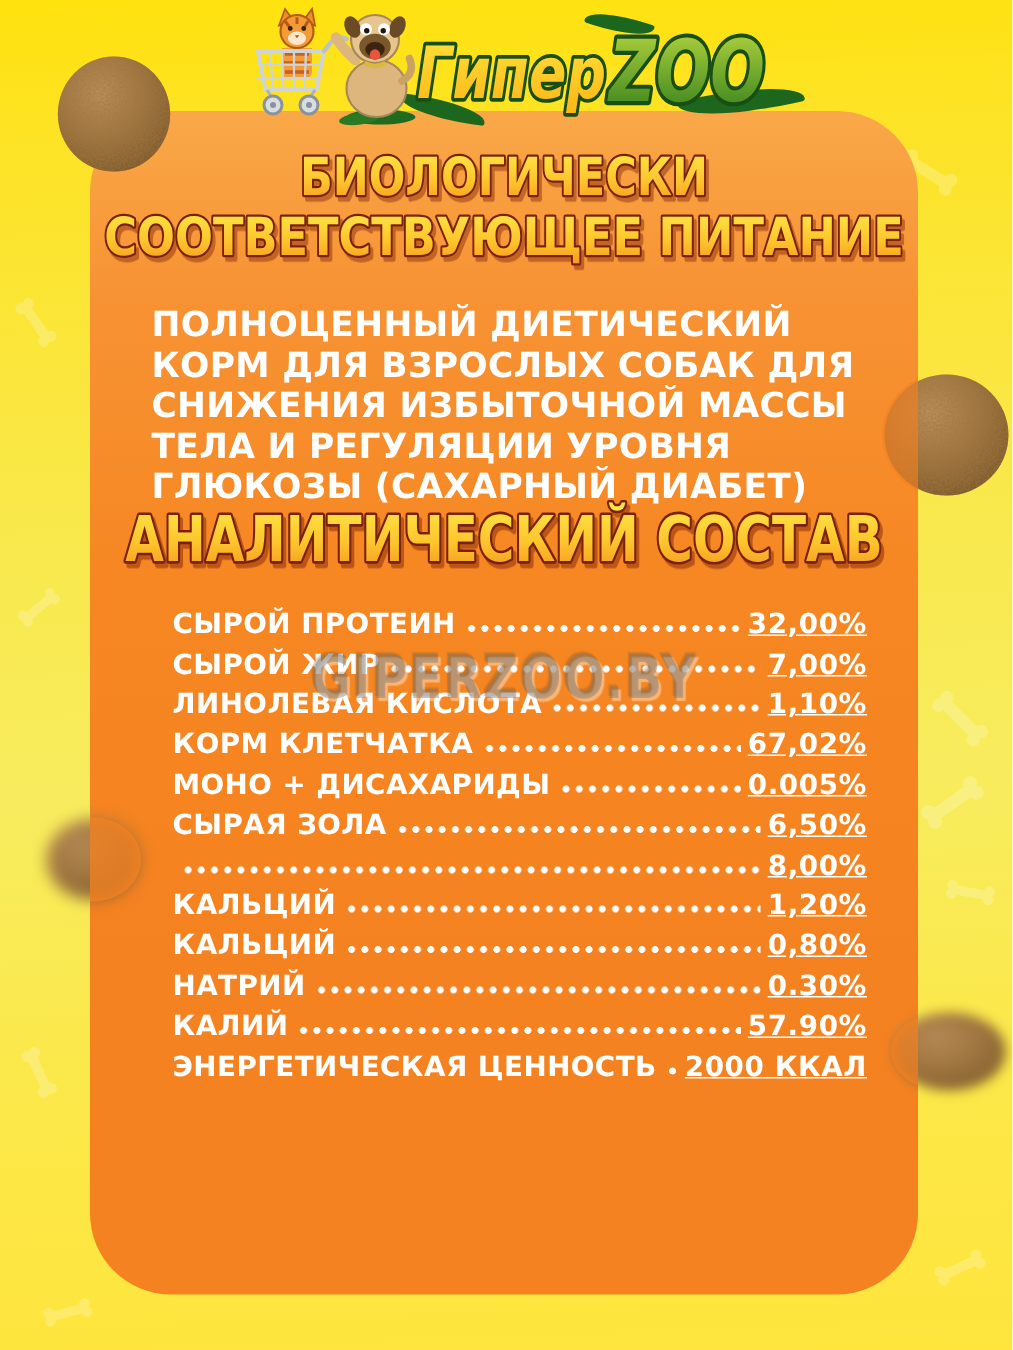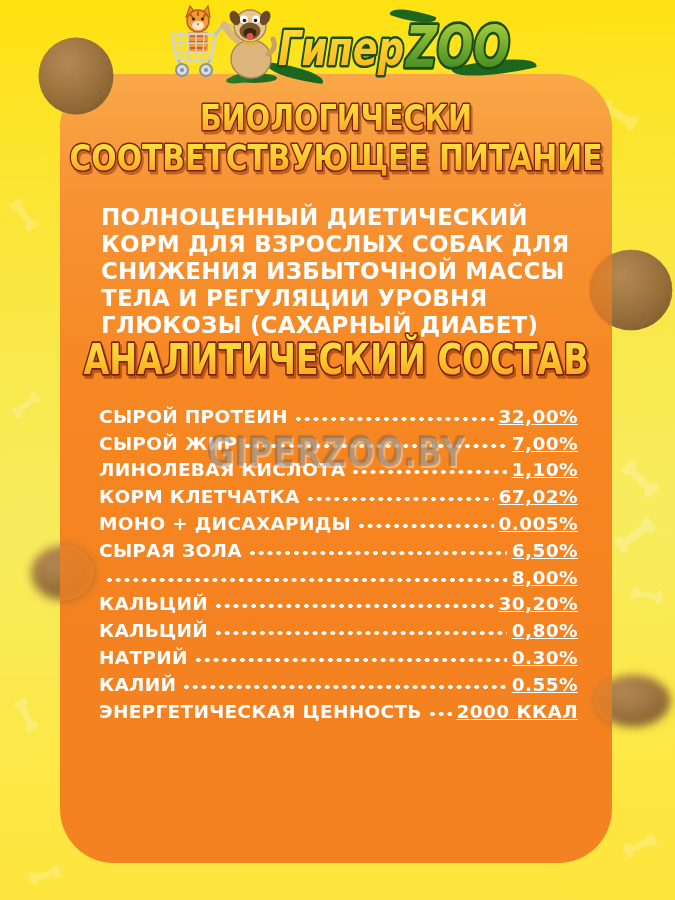--- a/index.html
+++ b/index.html
@@ -43,21 +43,21 @@
   
   .watermark{
     position:absolute; left:60px; top:429px; width:552px; z-index:4;
     text-align:center; font-weight:bold; font-size:40px; letter-spacing:1px;
     color:rgba(122,116,110,.42);
     text-shadow:2px 2px 1px rgba(255,255,255,.4), -1px -1px 1px rgba(90,70,45,.25);
     transform:scaleX(.82); transform-origin:center;
   }
   
   .comp-list{position:absolute; left:99px; top:402px; width:479px; z-index:3;}
-  .comp-row{display:flex; align-items:flex-end; height:26.8px; color:#ffffff; font-weight:bold;}
+  .comp-row{display:flex; align-items:flex-end; height:26.8px; color:#ffffff; font-weight:bold;margin-left:16px;}
   .comp-label{font-size:18.5px; letter-spacing:.3px; white-space:nowrap; line-height:24px;}
   .comp-value{font-size:18.5px; letter-spacing:.4px; white-space:nowrap; line-height:24px;text-decoration:underline;}
   .dots{flex:1; height:6px; margin:0 5px 7px 6px;
         background-image:radial-gradient(circle,#ffffff 2.1px,rgba(255,255,255,0) 2.5px);
         background-size:8.8px 6px; background-repeat:repeat-x; background-position:left center;}
   
   .kibble{position:absolute; z-index:5;}
   .kibble svg{position:absolute; inset:0; width:100%; height:100%;}
   .kibble .tint{position:absolute; inset:0; border-radius:50%;}
   .k1{left:37px; top:36px; width:78px; height:80px;}
@@ -264,36 +264,36 @@
       <span class="dots"></span>
       <span class="comp-value">6,50%</span>
     </div>
       <div class="comp-row">
       <span class="dots"></span>
       <span class="comp-value">8,00%</span>
     </div>
       <div class="comp-row">
       <span class="comp-label">КАЛЬЦИЙ</span>
       <span class="dots"></span>
-      <span class="comp-value">30,20%</span>
+      <span class="comp-value">1,20%</span>
     </div>
       <div class="comp-row">
       <span class="comp-label">КАЛЬЦИЙ</span>
       <span class="dots"></span>
       <span class="comp-value">0,80%</span>
     </div>
       <div class="comp-row">
       <span class="comp-label">НАТРИЙ</span>
       <span class="dots"></span>
       <span class="comp-value">0.30%</span>
     </div>
       <div class="comp-row">
       <span class="comp-label">КАЛИЙ</span>
       <span class="dots"></span>
-      <span class="comp-value">0.55%</span>
+      <span class="comp-value">57.90%</span>
     </div>
       <div class="comp-row">
       <span class="comp-label">ЭНЕРГЕТИЧЕСКАЯ ЦЕННОСТЬ</span>
       <span class="dots"></span>
       <span class="comp-value">2000 ККАЛ</span>
     </div>
     </div>
 
   <div class="kibble k1">
     <svg viewBox="0 0 100 100" preserveAspectRatio="none">

